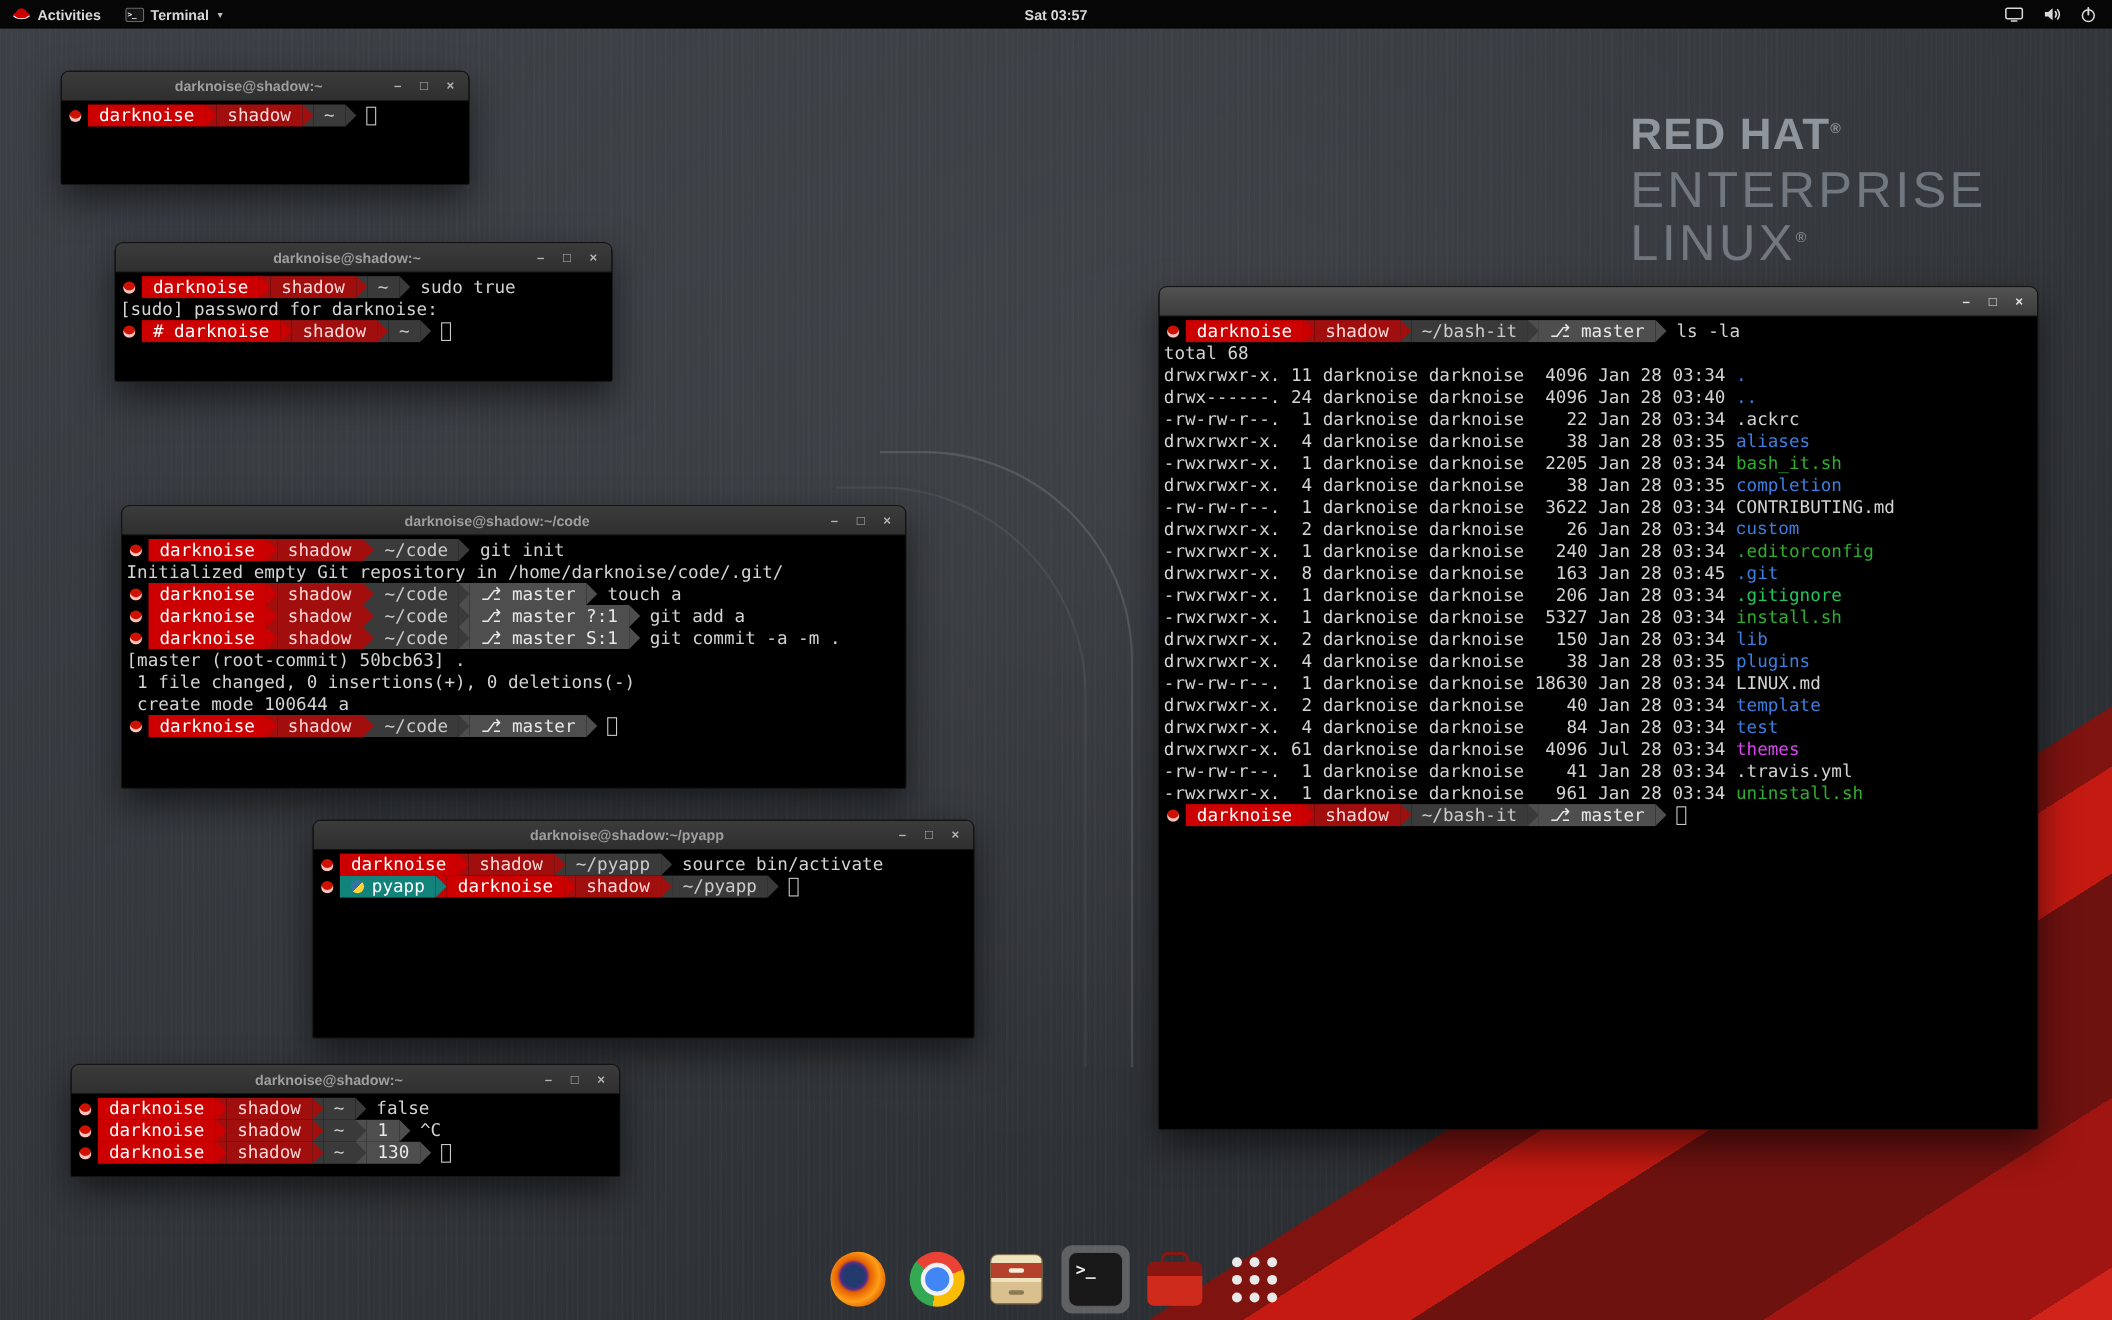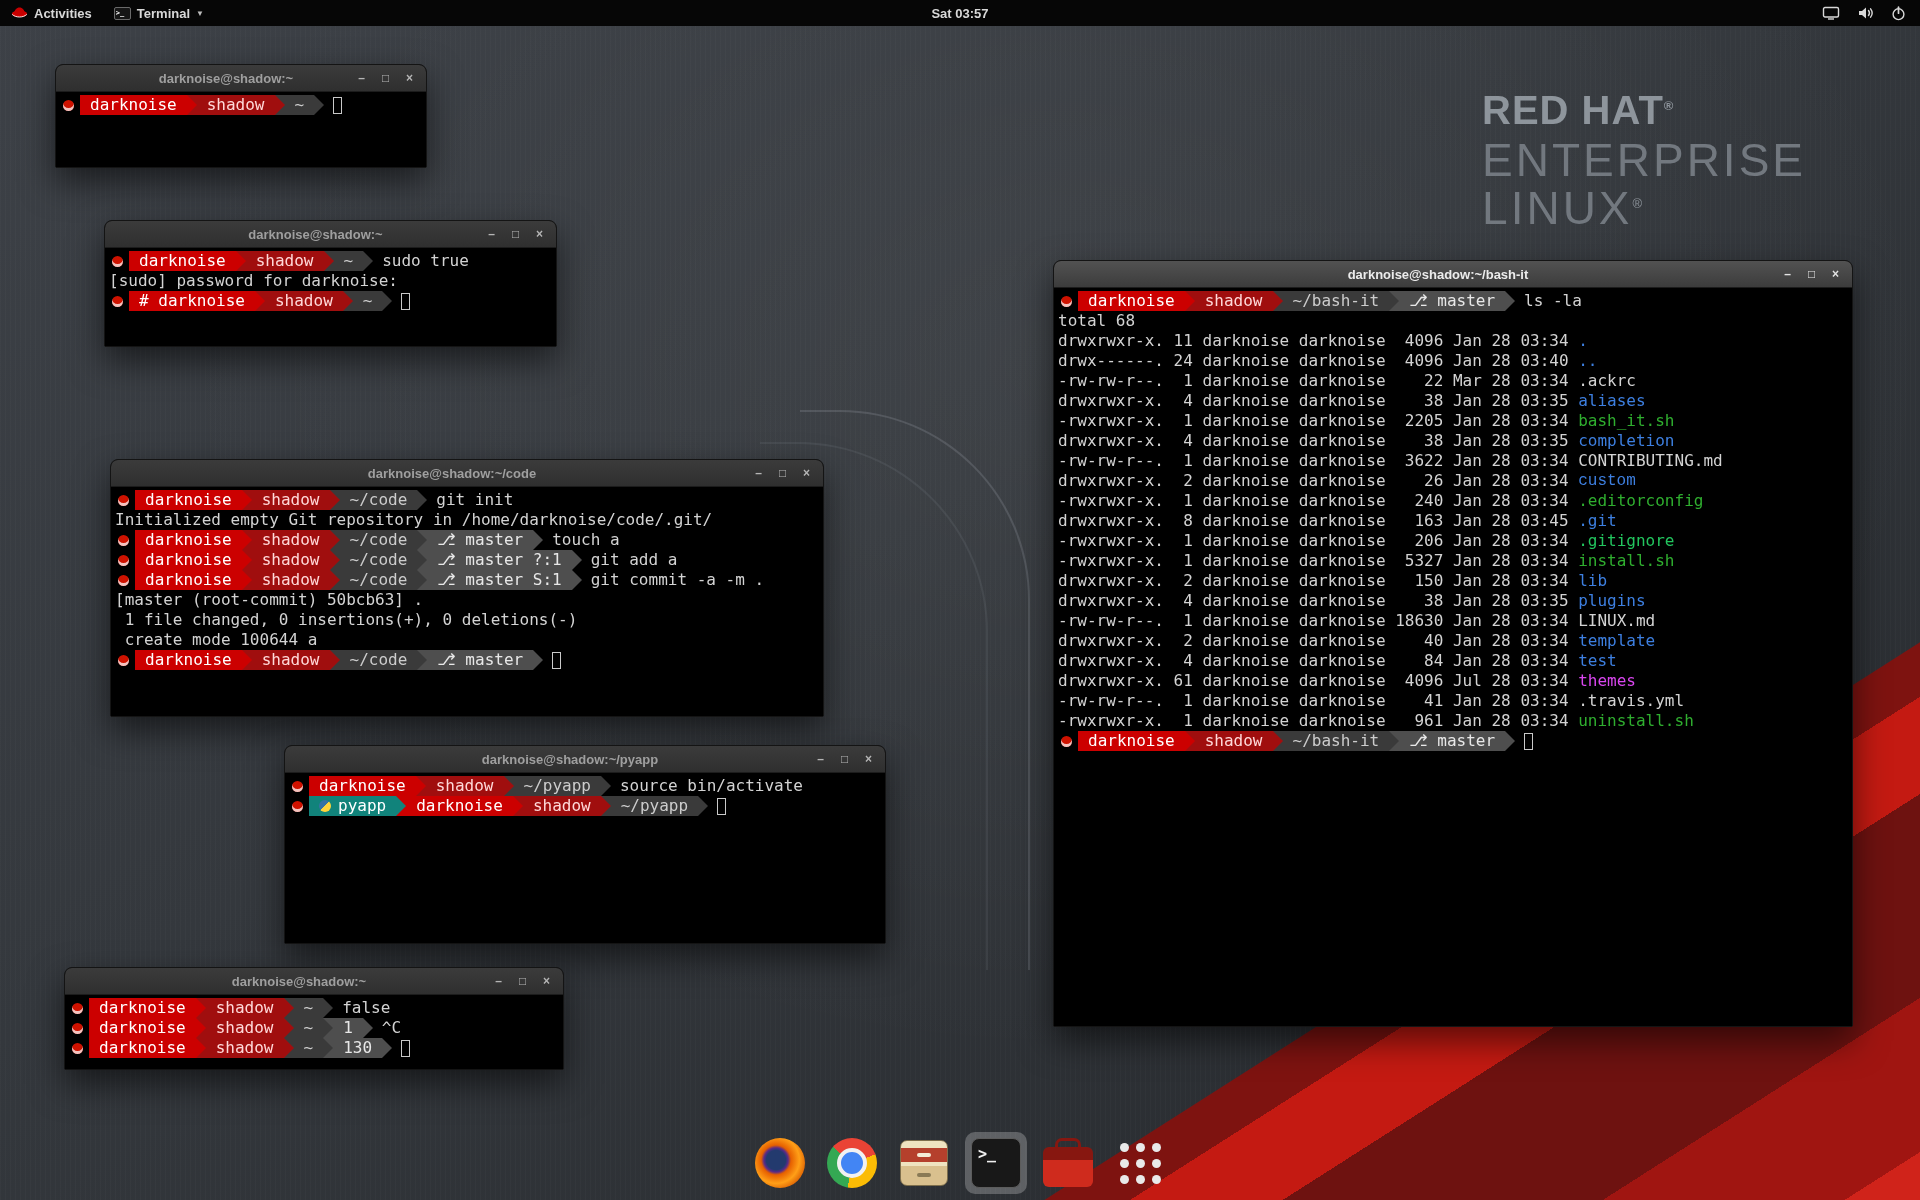--- a/index.html
+++ b/index.html
@@ -17,21 +17,21 @@
   #stripes{position:absolute;inset:0;overflow:hidden;pointer-events:none}
   .stripeband{position:absolute;left:900px;top:1292px;width:2600px;height:1700px;
     transform:rotate(-32.5deg);transform-origin:0 0;
     background:linear-gradient(180deg,
       #7e1310 0px,#7e1310 46px,
       #c41a12 46px,#c41a12 128px,
       #6e1210 128px,#6e1210 300px,
       #a01511 300px,#a01511 430px,
       #d0231a 430px,#d0231a 620px,
       #8e1310 620px);}
-  #brand{position:absolute;top:88px;right:114px;z-index:1;user-select:none}
+  #brand{position:absolute;top:100px;right:114px;z-index:1;user-select:none}
   .brand-l1{font-size:40px;font-weight:bold;color:#8e959c;letter-spacing:1px;margin-bottom:4px}
   .brand-l1 sup,.brand-l3 sup{font-size:13px;color:#8e959c;vertical-align:super}
   .brand-l2,.brand-l3{font-size:46px;font-weight:normal;color:#72787f;letter-spacing:3px;line-height:1.04}
   
   #topbar{position:absolute;top:0;left:0;right:0;height:26px;background:#060606;display:flex;align-items:center;
     color:#d8d8d8;font-size:13px;font-weight:bold;z-index:30}
   .tb-item{display:flex;align-items:center;gap:6px;padding:0 11px;height:100%;cursor:pointer}
   .tb-term-glyph{display:inline-flex;align-items:center;justify-content:flex-start;width:17px;height:13px;background:#161616;
     border:1px solid #6a6a6a;border-radius:2px;color:#fff;font-family:"DejaVu Sans Mono",monospace;font-size:7px;padding-left:1px}
   .tb-caret{font-size:8px;color:#bdbdbd}
@@ -177,33 +177,32 @@
           </span>
         </div>
         <div class="term-body">
           <div class="tline"><span class="rh-dot"></span><span class="pseg" style="background: rgb(204, 0, 0); color: rgb(255, 255, 255);">darknoise</span><span class="parrow" style="border-left-color: rgb(204, 0, 0); background: rgb(160, 14, 14);"></span><span class="pseg" style="background: rgb(160, 14, 14); color: rgb(255, 217, 217);">shadow</span><span class="parrow" style="border-left-color: rgb(160, 14, 14); background: rgb(58, 58, 58);"></span><span class="pseg" style="background: rgb(58, 58, 58); color: rgb(204, 204, 204);">~</span><span class="parrow" style="border-left-color: rgb(58, 58, 58); background: transparent;"></span><span class="cmd">false</span></div>
           <div class="tline"><span class="rh-dot"></span><span class="pseg" style="background: rgb(204, 0, 0); color: rgb(255, 255, 255);">darknoise</span><span class="parrow" style="border-left-color: rgb(204, 0, 0); background: rgb(160, 14, 14);"></span><span class="pseg" style="background: rgb(160, 14, 14); color: rgb(255, 217, 217);">shadow</span><span class="parrow" style="border-left-color: rgb(160, 14, 14); background: rgb(58, 58, 58);"></span><span class="pseg" style="background: rgb(58, 58, 58); color: rgb(204, 204, 204);">~</span><span class="parrow" style="border-left-color: rgb(58, 58, 58); background: rgb(78, 78, 78);"></span><span class="pseg" style="background: rgb(78, 78, 78); color: rgb(232, 232, 232);">1</span><span class="parrow" style="border-left-color: rgb(78, 78, 78); background: transparent;"></span><span class="cmd">^C</span></div>
           <div class="tline"><span class="rh-dot"></span><span class="pseg" style="background: rgb(204, 0, 0); color: rgb(255, 255, 255);">darknoise</span><span class="parrow" style="border-left-color: rgb(204, 0, 0); background: rgb(160, 14, 14);"></span><span class="pseg" style="background: rgb(160, 14, 14); color: rgb(255, 217, 217);">shadow</span><span class="parrow" style="border-left-color: rgb(160, 14, 14); background: rgb(58, 58, 58);"></span><span class="pseg" style="background: rgb(58, 58, 58); color: rgb(204, 204, 204);">~</span><span class="parrow" style="border-left-color: rgb(58, 58, 58); background: rgb(78, 78, 78);"></span><span class="pseg" style="background: rgb(78, 78, 78); color: rgb(232, 232, 232);">130</span><span class="parrow" style="border-left-color: rgb(78, 78, 78); background: transparent;"></span><span class="tcursor"></span></div>
         </div>
       </div>
       <div class="term-window focused" style="left: 1053px; top: 260px; width: 800px; height: 767px; z-index: 12;">
         <div class="titlebar">
-          <span class="wtitle">darknoise@shadow:~/bash-it</span>
           <span class="wbtns">
             <span class="wbtn">–</span>
             <span class="wbtn">□</span>
             <span class="wbtn">×</span>
           </span>
         </div>
         <div class="term-body">
           <div class="tline"><span class="rh-dot"></span><span class="pseg" style="background: rgb(204, 0, 0); color: rgb(255, 255, 255);">darknoise</span><span class="parrow" style="border-left-color: rgb(204, 0, 0); background: rgb(160, 14, 14);"></span><span class="pseg" style="background: rgb(160, 14, 14); color: rgb(255, 217, 217);">shadow</span><span class="parrow" style="border-left-color: rgb(160, 14, 14); background: rgb(58, 58, 58);"></span><span class="pseg" style="background: rgb(58, 58, 58); color: rgb(204, 204, 204);">~/bash-it</span><span class="parrow" style="border-left-color: rgb(58, 58, 58); background: rgb(78, 78, 78);"></span><span class="pseg" style="background: rgb(78, 78, 78); color: rgb(232, 232, 232);">⎇ master</span><span class="parrow" style="border-left-color: rgb(78, 78, 78); background: transparent;"></span><span class="cmd">ls -la</span></div>
           <div class="tline"><span class="tout">total 68</span></div>
           <div class="tline"><span class="tout">drwxrwxr-x. 11 darknoise darknoise  4096 Jan 28 03:34 </span><span class="tout" style="color: rgb(61, 127, 224);">.</span></div>
           <div class="tline"><span class="tout">drwx------. 24 darknoise darknoise  4096 Jan 28 03:40 </span><span class="tout" style="color: rgb(61, 127, 224);">..</span></div>
-          <div class="tline"><span class="tout">-rw-rw-r--.  1 darknoise darknoise    22 Mar 28 03:34 </span><span class="tout" style="color: rgb(211, 211, 211);">.ackrc</span></div>
+          <div class="tline"><span class="tout">-rw-rw-r--.  1 darknoise darknoise    22 Jan 28 03:34 </span><span class="tout" style="color: rgb(211, 211, 211);">.ackrc</span></div>
           <div class="tline"><span class="tout">drwxrwxr-x.  4 darknoise darknoise    38 Jan 28 03:35 </span><span class="tout" style="color: rgb(61, 127, 224);">aliases</span></div>
           <div class="tline"><span class="tout">-rwxrwxr-x.  1 darknoise darknoise  2205 Jan 28 03:34 </span><span class="tout" style="color: rgb(47, 174, 47);">bash_it.sh</span></div>
           <div class="tline"><span class="tout">drwxrwxr-x.  4 darknoise darknoise    38 Jan 28 03:35 </span><span class="tout" style="color: rgb(61, 127, 224);">completion</span></div>
           <div class="tline"><span class="tout">-rw-rw-r--.  1 darknoise darknoise  3622 Jan 28 03:34 </span><span class="tout" style="color: rgb(211, 211, 211);">CONTRIBUTING.md</span></div>
           <div class="tline"><span class="tout">drwxrwxr-x.  2 darknoise darknoise    26 Jan 28 03:34 </span><span class="tout" style="color: rgb(61, 127, 224); font-family: Liberation Mono, monospace;">custom</span></div>
           <div class="tline"><span class="tout">-rwxrwxr-x.  1 darknoise darknoise   240 Jan 28 03:34 </span><span class="tout" style="color: rgb(47, 174, 47);">.editorconfig</span></div>
           <div class="tline"><span class="tout">drwxrwxr-x.  8 darknoise darknoise   163 Jan 28 03:45 </span><span class="tout" style="color: rgb(61, 127, 224);">.git</span></div>
           <div class="tline"><span class="tout">-rwxrwxr-x.  1 darknoise darknoise   206 Jan 28 03:34 </span><span class="tout" style="color: #22c55e;">.gitignore</span></div>
           <div class="tline"><span class="tout">-rwxrwxr-x.  1 darknoise darknoise  5327 Jan 28 03:34 </span><span class="tout" style="color: rgb(47, 174, 47);">install.sh</span></div>
           <div class="tline"><span class="tout">drwxrwxr-x.  2 darknoise darknoise   150 Jan 28 03:34 </span><span class="tout" style="color: rgb(61, 127, 224);">lib</span></div>

